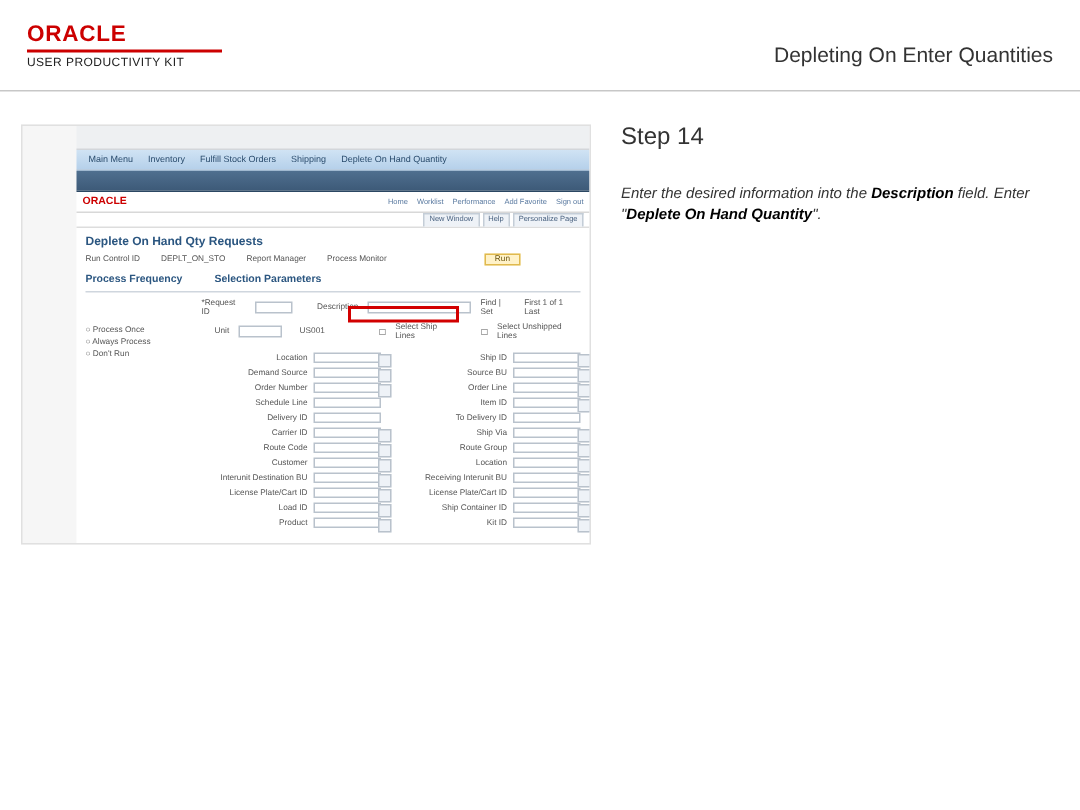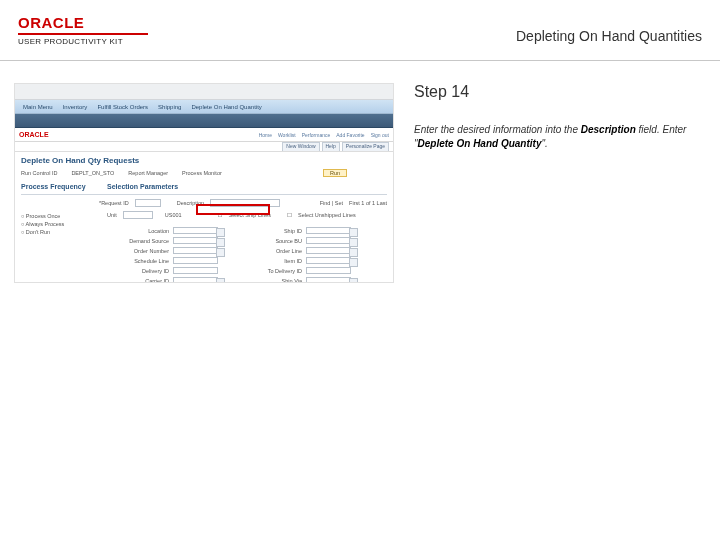--- a/index.html
+++ b/index.html
@@ -29,25 +29,26 @@
   .main-row { display: flex; padding: 0; }
   .left-col { width: 400px; padding: 22px 6px 0 14px; }
   .right-col { flex: 1; padding: 22px 18px 0 14px; }
   .step-label { font-size: 16px; color: #333; margin-bottom: 22px; }
   .instruction { font-size: 10px; color: #333; line-height: 1.35; font-style: italic; }
   .instruction .bold { font-weight: bold; color: #000; }
 
   
   .shot {
     width: 380px;
-    height: 200px;
+    height: 280px;
     border: 1px solid #e0e0e0;
     background: #f6f6f6;
     position: relative;
     overflow: hidden;
+    padding-left: 36px;
   }
   .shot-topbar {
     height: 16px;
     background: #eef0f2;
     border-bottom: 1px solid #d3d6da;
   }
   .shot-menubar {
     height: 14px;
     background: linear-gradient(#d0e3f4,#b5d0ea);
     border-bottom: 1px solid #9fb8d0;
@@ -92,21 +93,21 @@
 </style>
 </head>
 <body>
 
 <div class="header">
   <div class="logo-block">
     <span class="oracle-logo">ORACLE</span>
     <span class="oracle-bar"></span>
     <span class="upk-text">USER PRODUCTIVITY KIT</span>
   </div>
-  <div class="page-title">Depleting On Hand Quantities</div>
+  <div class="page-title">Depleting On Enter Quantities</div>
 </div>
 <div class="divider-top"></div>
 
 <div class="main-row">
   <div class="left-col">
     <div class="shot">
       <div class="shot-topbar"></div>
       <div class="shot-menubar">
         <span>Main Menu</span>
         <span>Inventory</span>

